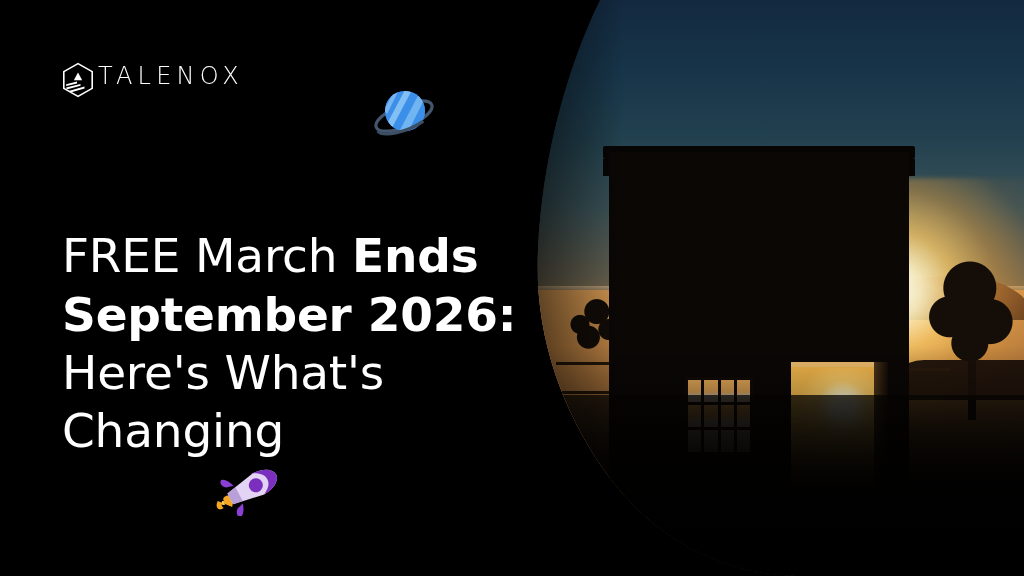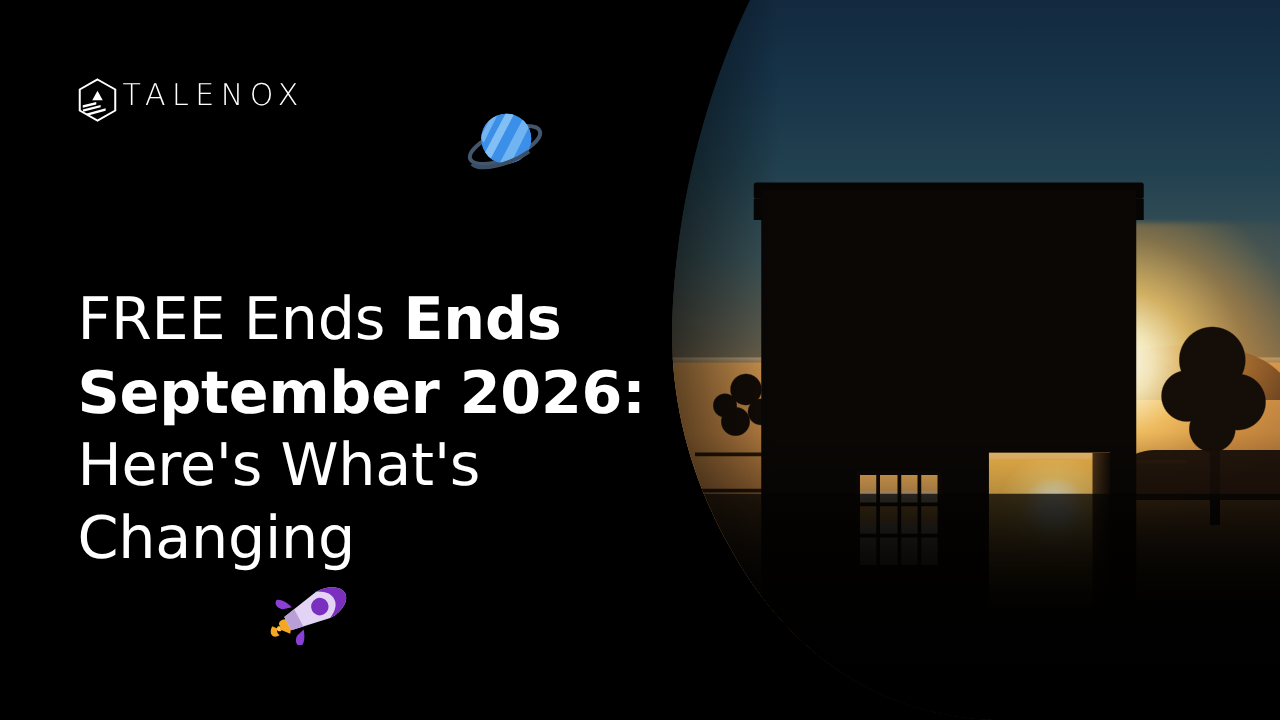--- a/index.html
+++ b/index.html
@@ -486,21 +486,21 @@
     <svg class="logo-mark" viewBox="0 0 34 36">
       <path d="M17 1.6 L31.2 9.6 L31.2 26.4 L17 34.4 L2.8 26.4 L2.8 9.6 Z" fill="none" stroke="#ffffff" stroke-width="1.6"></path>
       <path d="M17 10.5 L21.2 18.2 L12.8 18.2 Z" fill="#ffffff"></path>
       <path d="M5.2 22.2 L16 19.6 L16 21.5 L5.2 24.1 Z" fill="#ffffff"></path>
       <path d="M5.2 25.6 L19.5 21.9 L19.5 23.8 L5.6 27.4 Z" fill="#ffffff"></path>
       <path d="M7.6 29.0 L23.5 24.6 L23.5 26.5 L10.4 30.2 Z" fill="#ffffff"></path>
     </svg>
     <span class="logo-text">TALENOX</span>
   </div>
 
-  <h1 class="headline"><span>FREE Ends </span><b>Ends September 2026:</b><span> Here's What's Changing</span></h1>
+  <h1 class="headline"><span>FREE March </span><b>Ends September 2026:</b><span> Here's What's Changing</span></h1>
 
   <svg class="planet" viewBox="0 0 64 60">
     <ellipse cx="32" cy="32" rx="30" ry="11" transform="rotate(-22 32 32)" fill="none" stroke="#44566e" stroke-width="3.2"></ellipse>
     <circle cx="33" cy="27" r="20" fill="#2f7ad6"></circle>
     <circle cx="33" cy="27" r="20" fill="#3b8fe8"></circle>
     <g clip-path="url(#pclip)">
       <path d="M16 38 L34 4 L41 4 L20 44 Z" fill="#8fc8f7" opacity="0.85"></path>
       <path d="M28 46 L49 6 L54 12 L36 48 Z" fill="#8fc8f7" opacity="0.65"></path>
       <path d="M12 26 L24 4 L28 4 L15 30 Z" fill="#a9d6fa" opacity="0.55"></path>
     </g>

